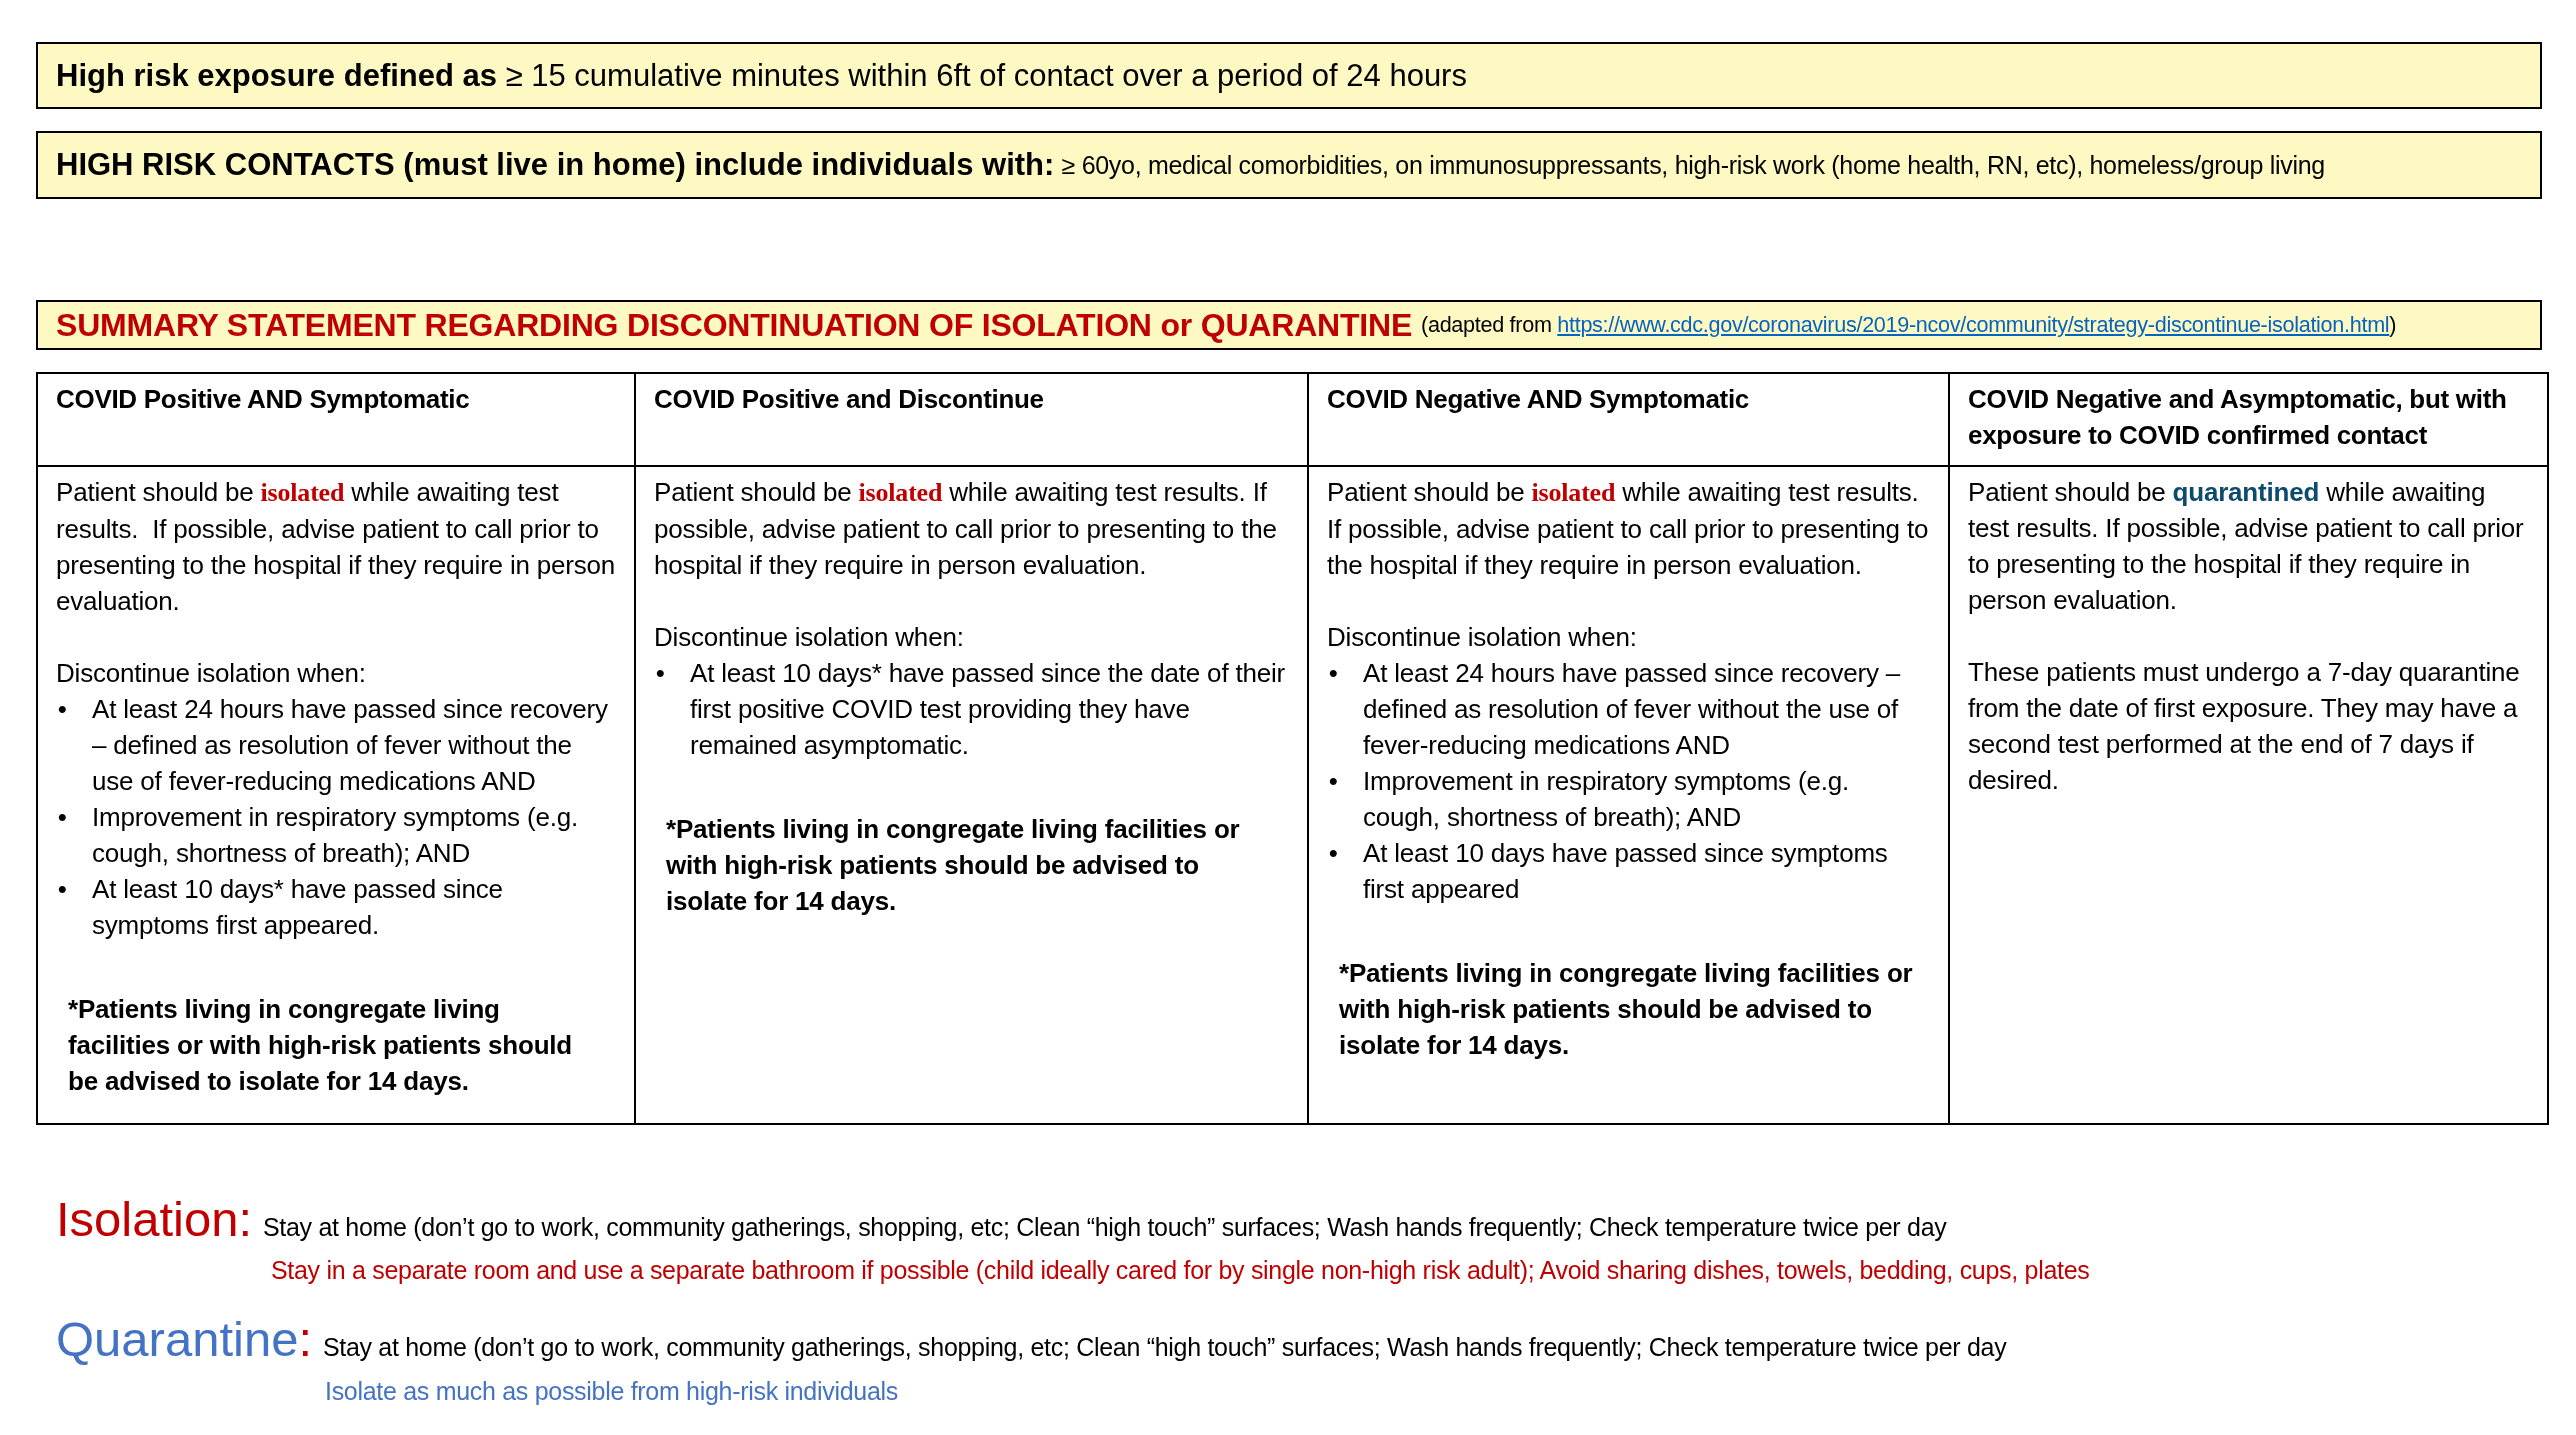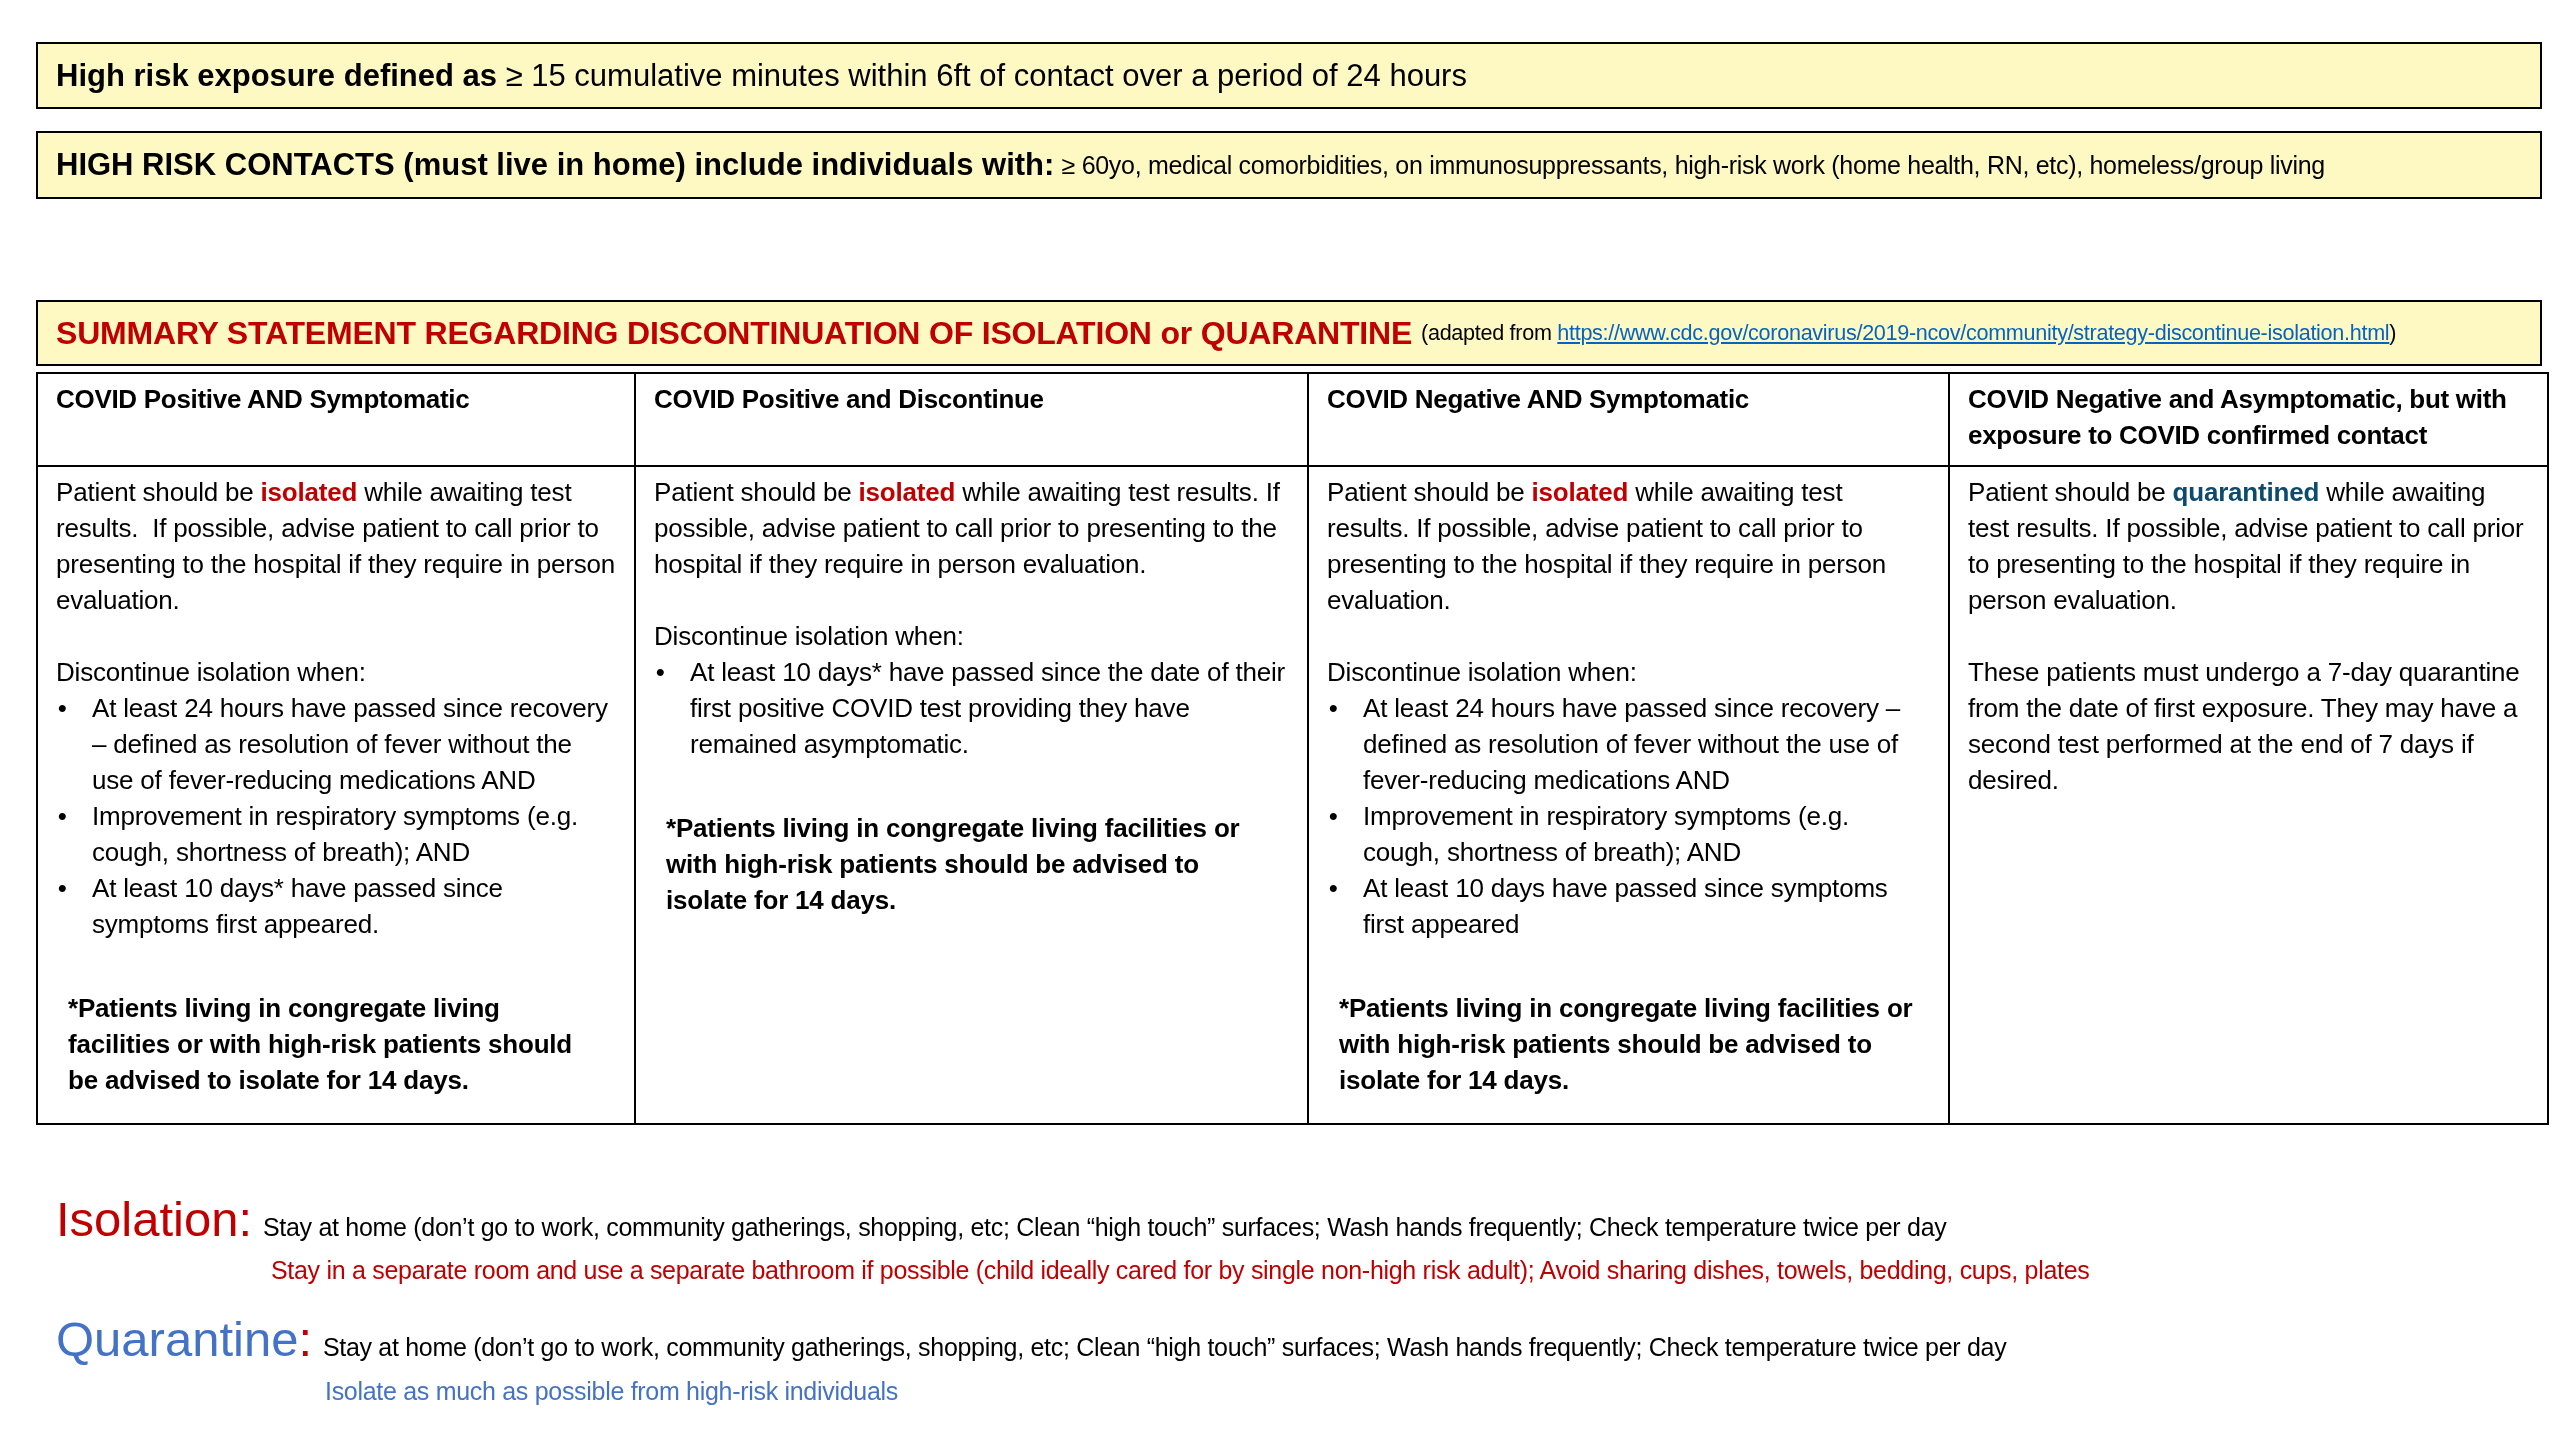--- a/index.html
+++ b/index.html
@@ -36,21 +36,21 @@
     #box-contacts {
       top: 131px;
       height: 68px;
       font-size: 31px;
     }
     #box-contacts .bold { font-weight: bold; }
     #box-contacts .normal { font-size: 25px; margin-left: 7.2px; letter-spacing: -0.3px; }
 
     #box-summary {
       top: 300px;
-      height: 66px;
+      height: 50px;
       font-size: 31px;
     }
     .summary-title {
       color: #C00000;
       font-weight: bold;
       font-size: 32px;
       letter-spacing: -0.2px;
     }
     .summary-source {
       font-size: 21.6px;
@@ -81,21 +81,21 @@
     table.guide th {
       font-weight: bold;
       height: 78px;
       font-size: 26px;
       letter-spacing: -0.3px;
     }
     table.guide td {
       height: 644px;
       letter-spacing: -0.2px;
     }
-    .red-bold { color: #C00000; font-weight: bold; }
+    .red-bold { color: #C00000; font-weight: bold; font-family: Liberation Serif, serif; }
     .blue-bold { color: #0c4a6e; font-weight: bold; }
     .para { margin: 0; }
     .gap { height: 36px; }
     ul.bullets {
       margin: 0;
       padding: 0;
       list-style: none;
     }
     ul.bullets li {
       position: relative;

